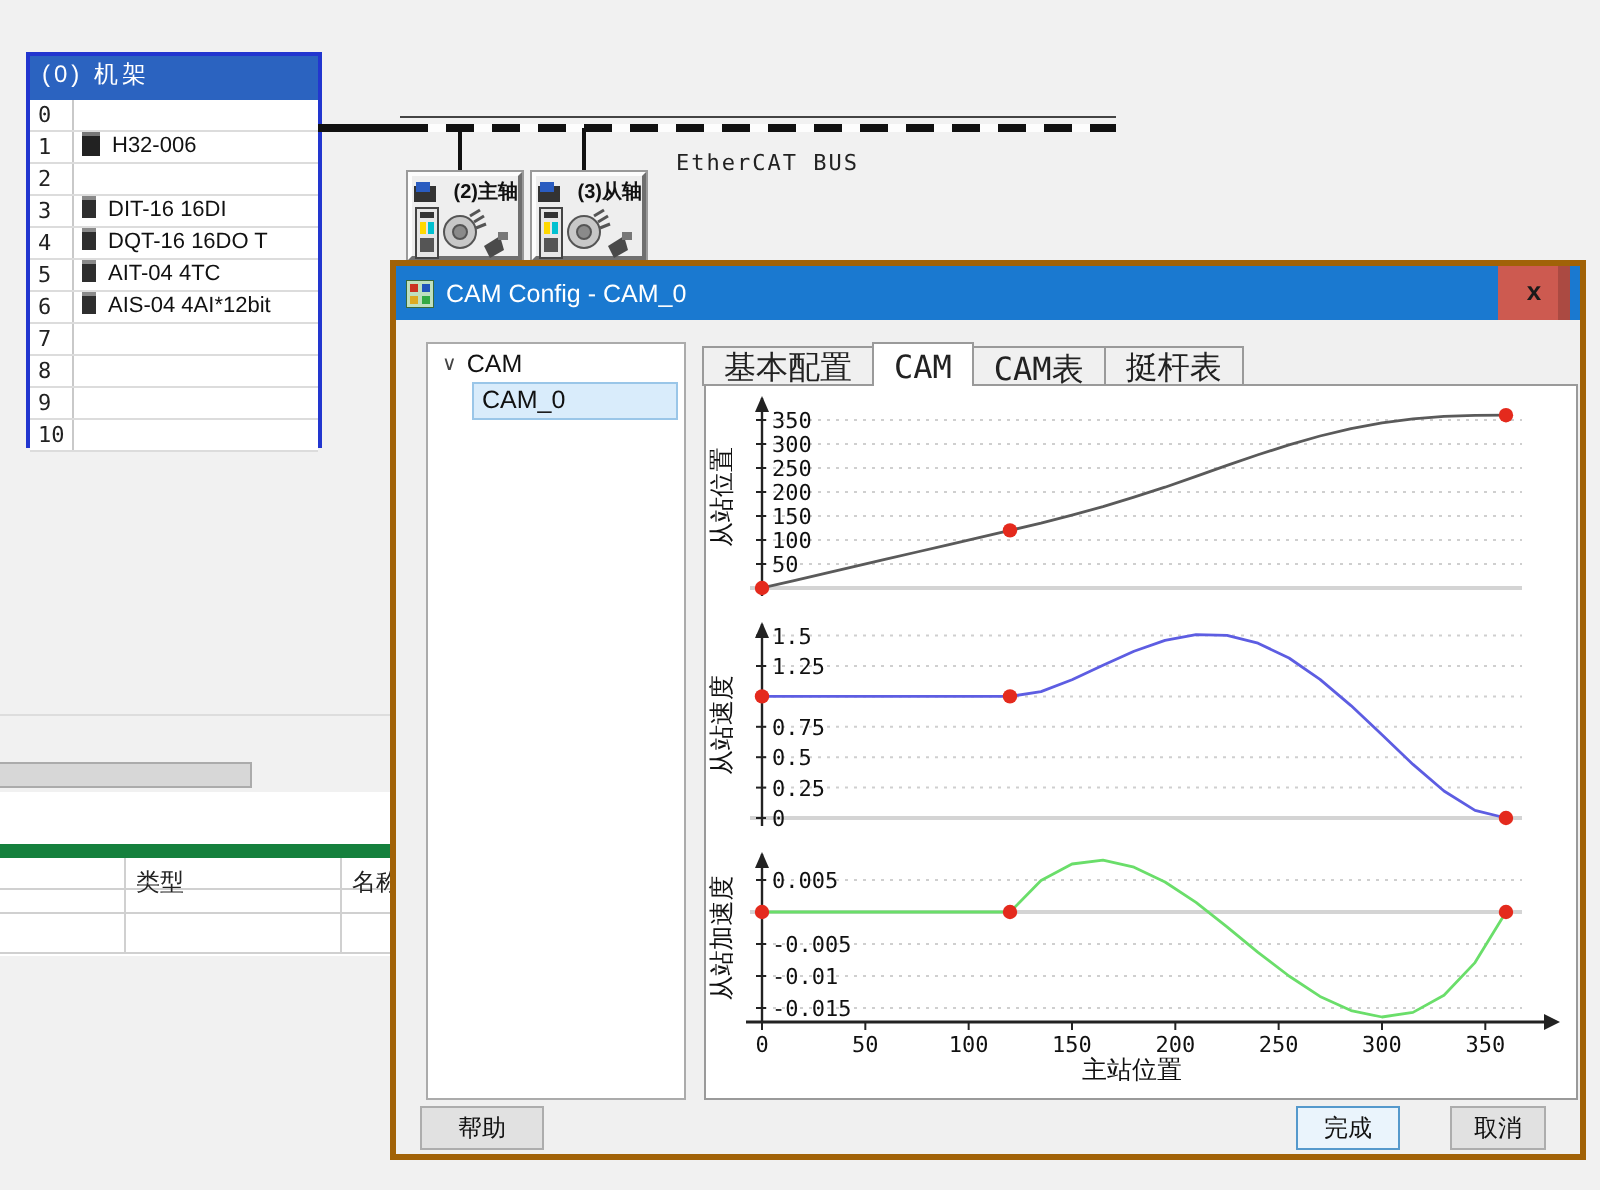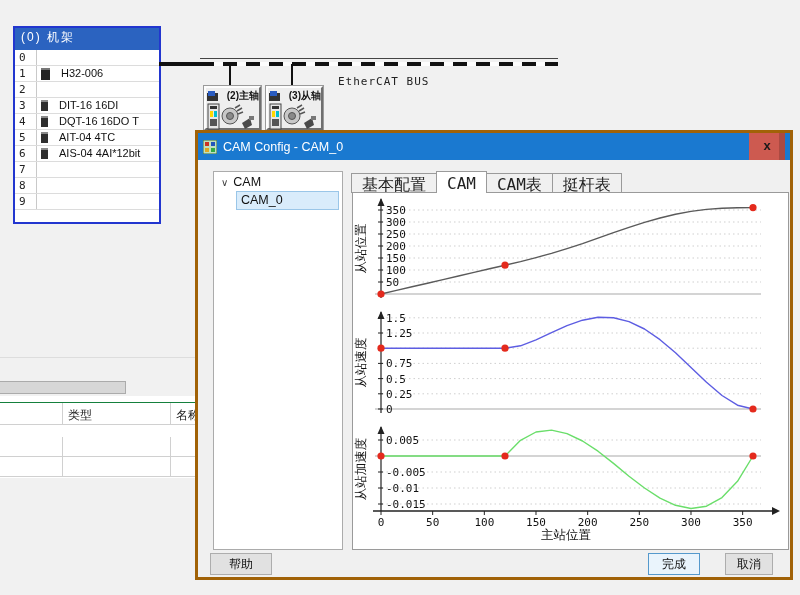--- a/index.html
+++ b/index.html
@@ -4,21 +4,21 @@
 <style>
   * { margin:0; padding:0; box-sizing:border-box; }
   html,body { width:800px; height:595px; }
   body { font-family:"Liberation Sans","DejaVu Sans",sans-serif; background:#f1f1f1; position:relative; overflow:hidden; font-size:12px; color:#111; }
 
   
   .rack { position:absolute; left:13px; top:26px; width:148px; height:198px; background:#fff; border:2px solid #2236cf; }
   .rack-header { height:22px; background:#2b63c0; color:#fff; font-size:12px; line-height:18px; padding-left:6px; letter-spacing:2px; }
   .rack-row { display:flex; height:16px; border-bottom:1px solid #dcdcdc; background:#fff; }
   .rack-row .rnum { width:22px; border-right:1px solid #c9c9c9; font-family:"DejaVu Sans Mono",monospace; font-size:11px; line-height:15px; padding-left:4px; color:#222; }
-  .rack-row .rcell { flex:1; font-size:11px; line-height:15px; padding-left:4px; white-space:nowrap; overflow:hidden; display:flex; align-items:center; gap:11px; }
+  .rack-row .rcell { flex:1; font-size:11px; line-height:15px; padding-left:4px; white-space:nowrap; overflow:hidden; display:flex; gap:6px; }
   .mod-icon { display:inline-block; width:7px; height:11px; background:#2e2e2e; border-top:2px solid #8a8a8a; flex:none; }
   .mod-icon.cpu { width:9px; height:12px; background:#222; border-top:2px solid #777; }
 
   
   .bus-label { position:absolute; left:338px; top:47px; font-family:"DejaVu Sans Mono",monospace; font-size:11px; letter-spacing:1px; color:#222;margin-top:28px; }
   .bus-thin { position:absolute; left:200px; top:58px; width:358px; height:1px; background:#444; }
   .bus-solid { position:absolute; left:159px; top:62px; width:50px; height:4px; background:#111; }
   .bus-dashed { position:absolute; left:200px; top:62px; width:358px; height:4px;
     background:repeating-linear-gradient(90deg,#111 0 14px,#fdfdfd 14px 23px); }
   .bus-drop { position:absolute; top:64px; width:2px; height:22px; background:#111; }
@@ -31,21 +31,21 @@
   .node.n1 { left:204px; } .node.n2 { left:266px; }
   .node-head { display:flex; align-items:center; gap:9px; padding:1px 0 0 1px; }
   .node-head .nlabel { font-size:10px; font-weight:bold; white-space:nowrap; }
   .node-icons { margin-top:0; }
 
   
   .canvas-split { position:absolute; left:0; top:357px; width:195px; height:1px; background:#dddddd; }
   .gray-tab { position:absolute; left:0; top:381px; width:126px; height:13px; background:#d7d7d7; border:1px solid #ababab; border-left:none; }
   .ws-table { position:absolute; left:0; top:396px; width:300px; height:82px; background:#ffffff; }
   .ws-row { position:absolute; left:0; width:300px; display:flex; border-bottom:1px solid #d0d0d0; }
-  .ws-row.head { top:6px; height:23px; border-top:1px solid #15803d; }
+  .ws-row.head { top:26px; height:23px; border-top:7px solid #15803d; }
   .ws-row.r1 { top:41px; height:20px; }
   .ws-row.r2 { top:61px; height:20px; }
   .ws-cell { border-right:1px solid #d0d0d0; padding:4px 0 0 5px; font-size:12px; color:#222; }
   .ws-cell.c0 { width:63px; } .ws-cell.c1 { width:108px; } .ws-cell.c2 { width:129px; border-right:none; }
 
   
   .dialog { position:absolute; left:195px; top:130px; width:598px; height:450px; background:#f0f0f0;
     border:3px solid #a16207; z-index:10; }
   .titlebar { position:absolute; left:0; top:0; right:0; height:27px; background:#1a79d0; display:flex; align-items:center; }
   .title-icon { margin:0 6px 0 5px; flex:none; }
@@ -136,20 +136,26 @@
         </span>
       </div>
       <div class="rack-row">
         <span class="rnum">8</span>
         <span class="rcell">
           <span></span>
         </span>
       </div>
       <div class="rack-row">
         <span class="rnum">9</span>
+        <span class="rcell">
+          <span></span>
+        </span>
+      </div>
+      <div class="rack-row">
+        <span class="rnum">10</span>
         <span class="rcell">
           <span></span>
         </span>
       </div>
     </div>
 </div>
 
 <div class="bus-label">EtherCAT BUS</div>
 <div class="bus-thin"></div>
 <div class="bus-solid"></div>

